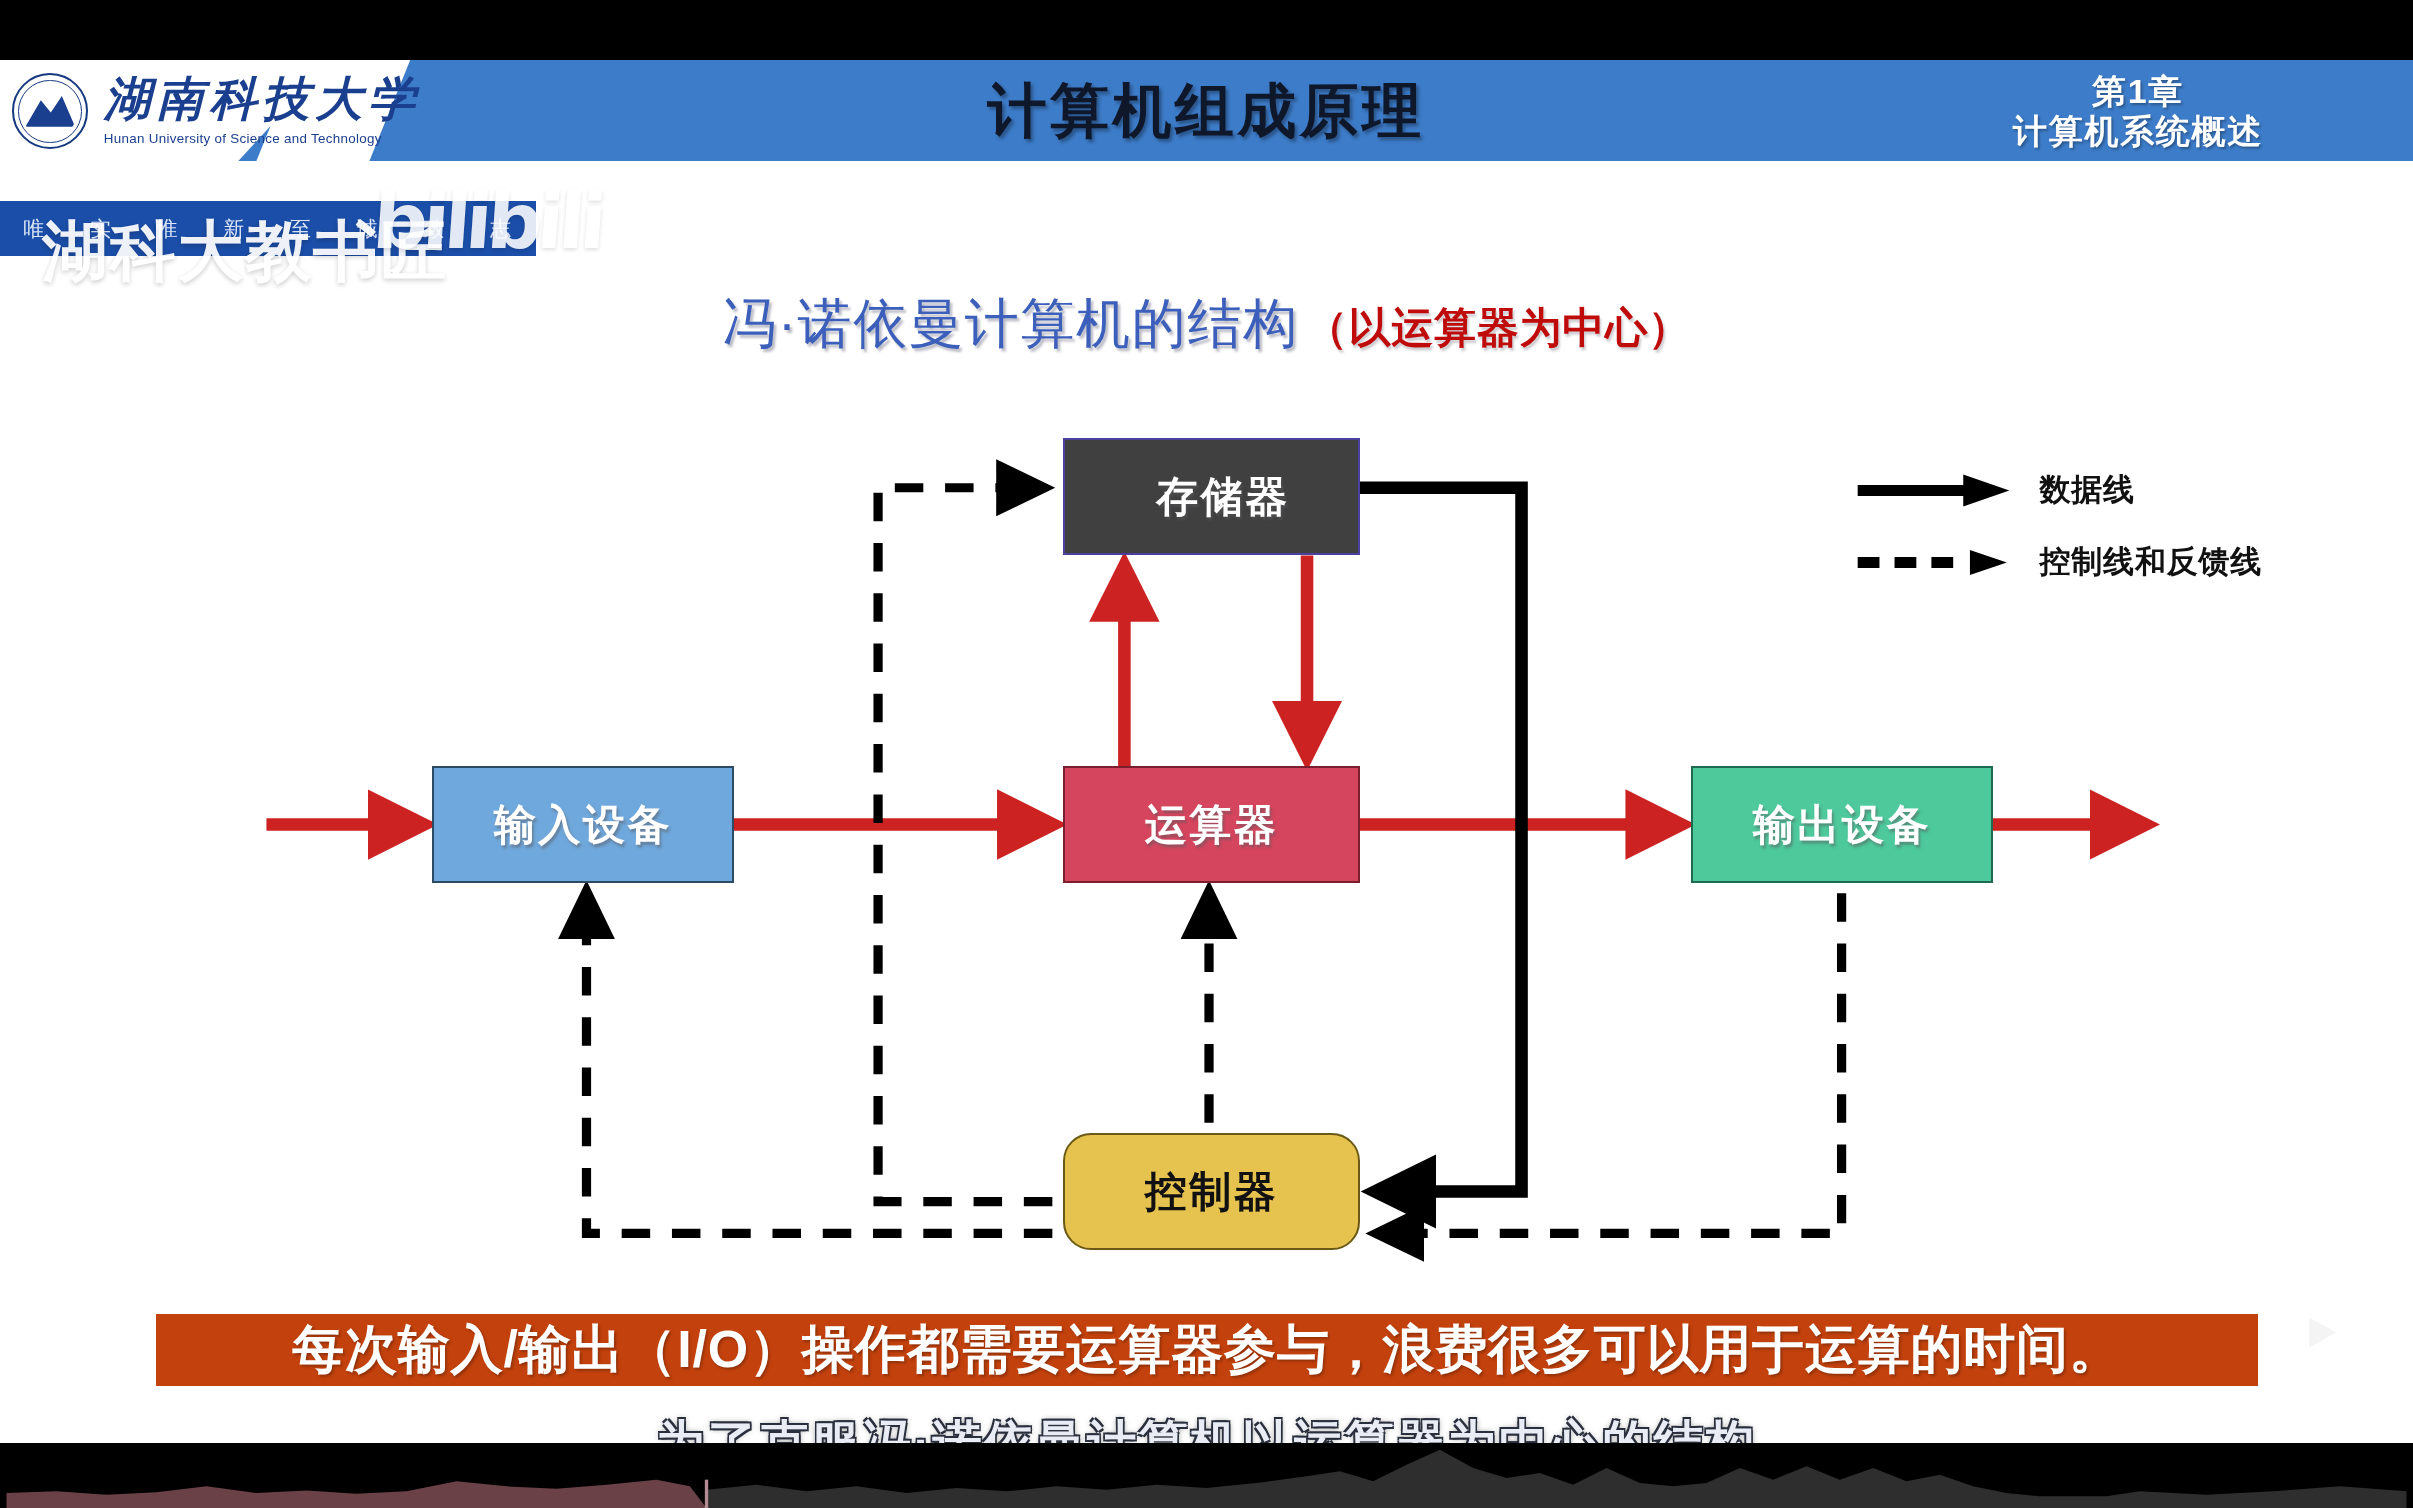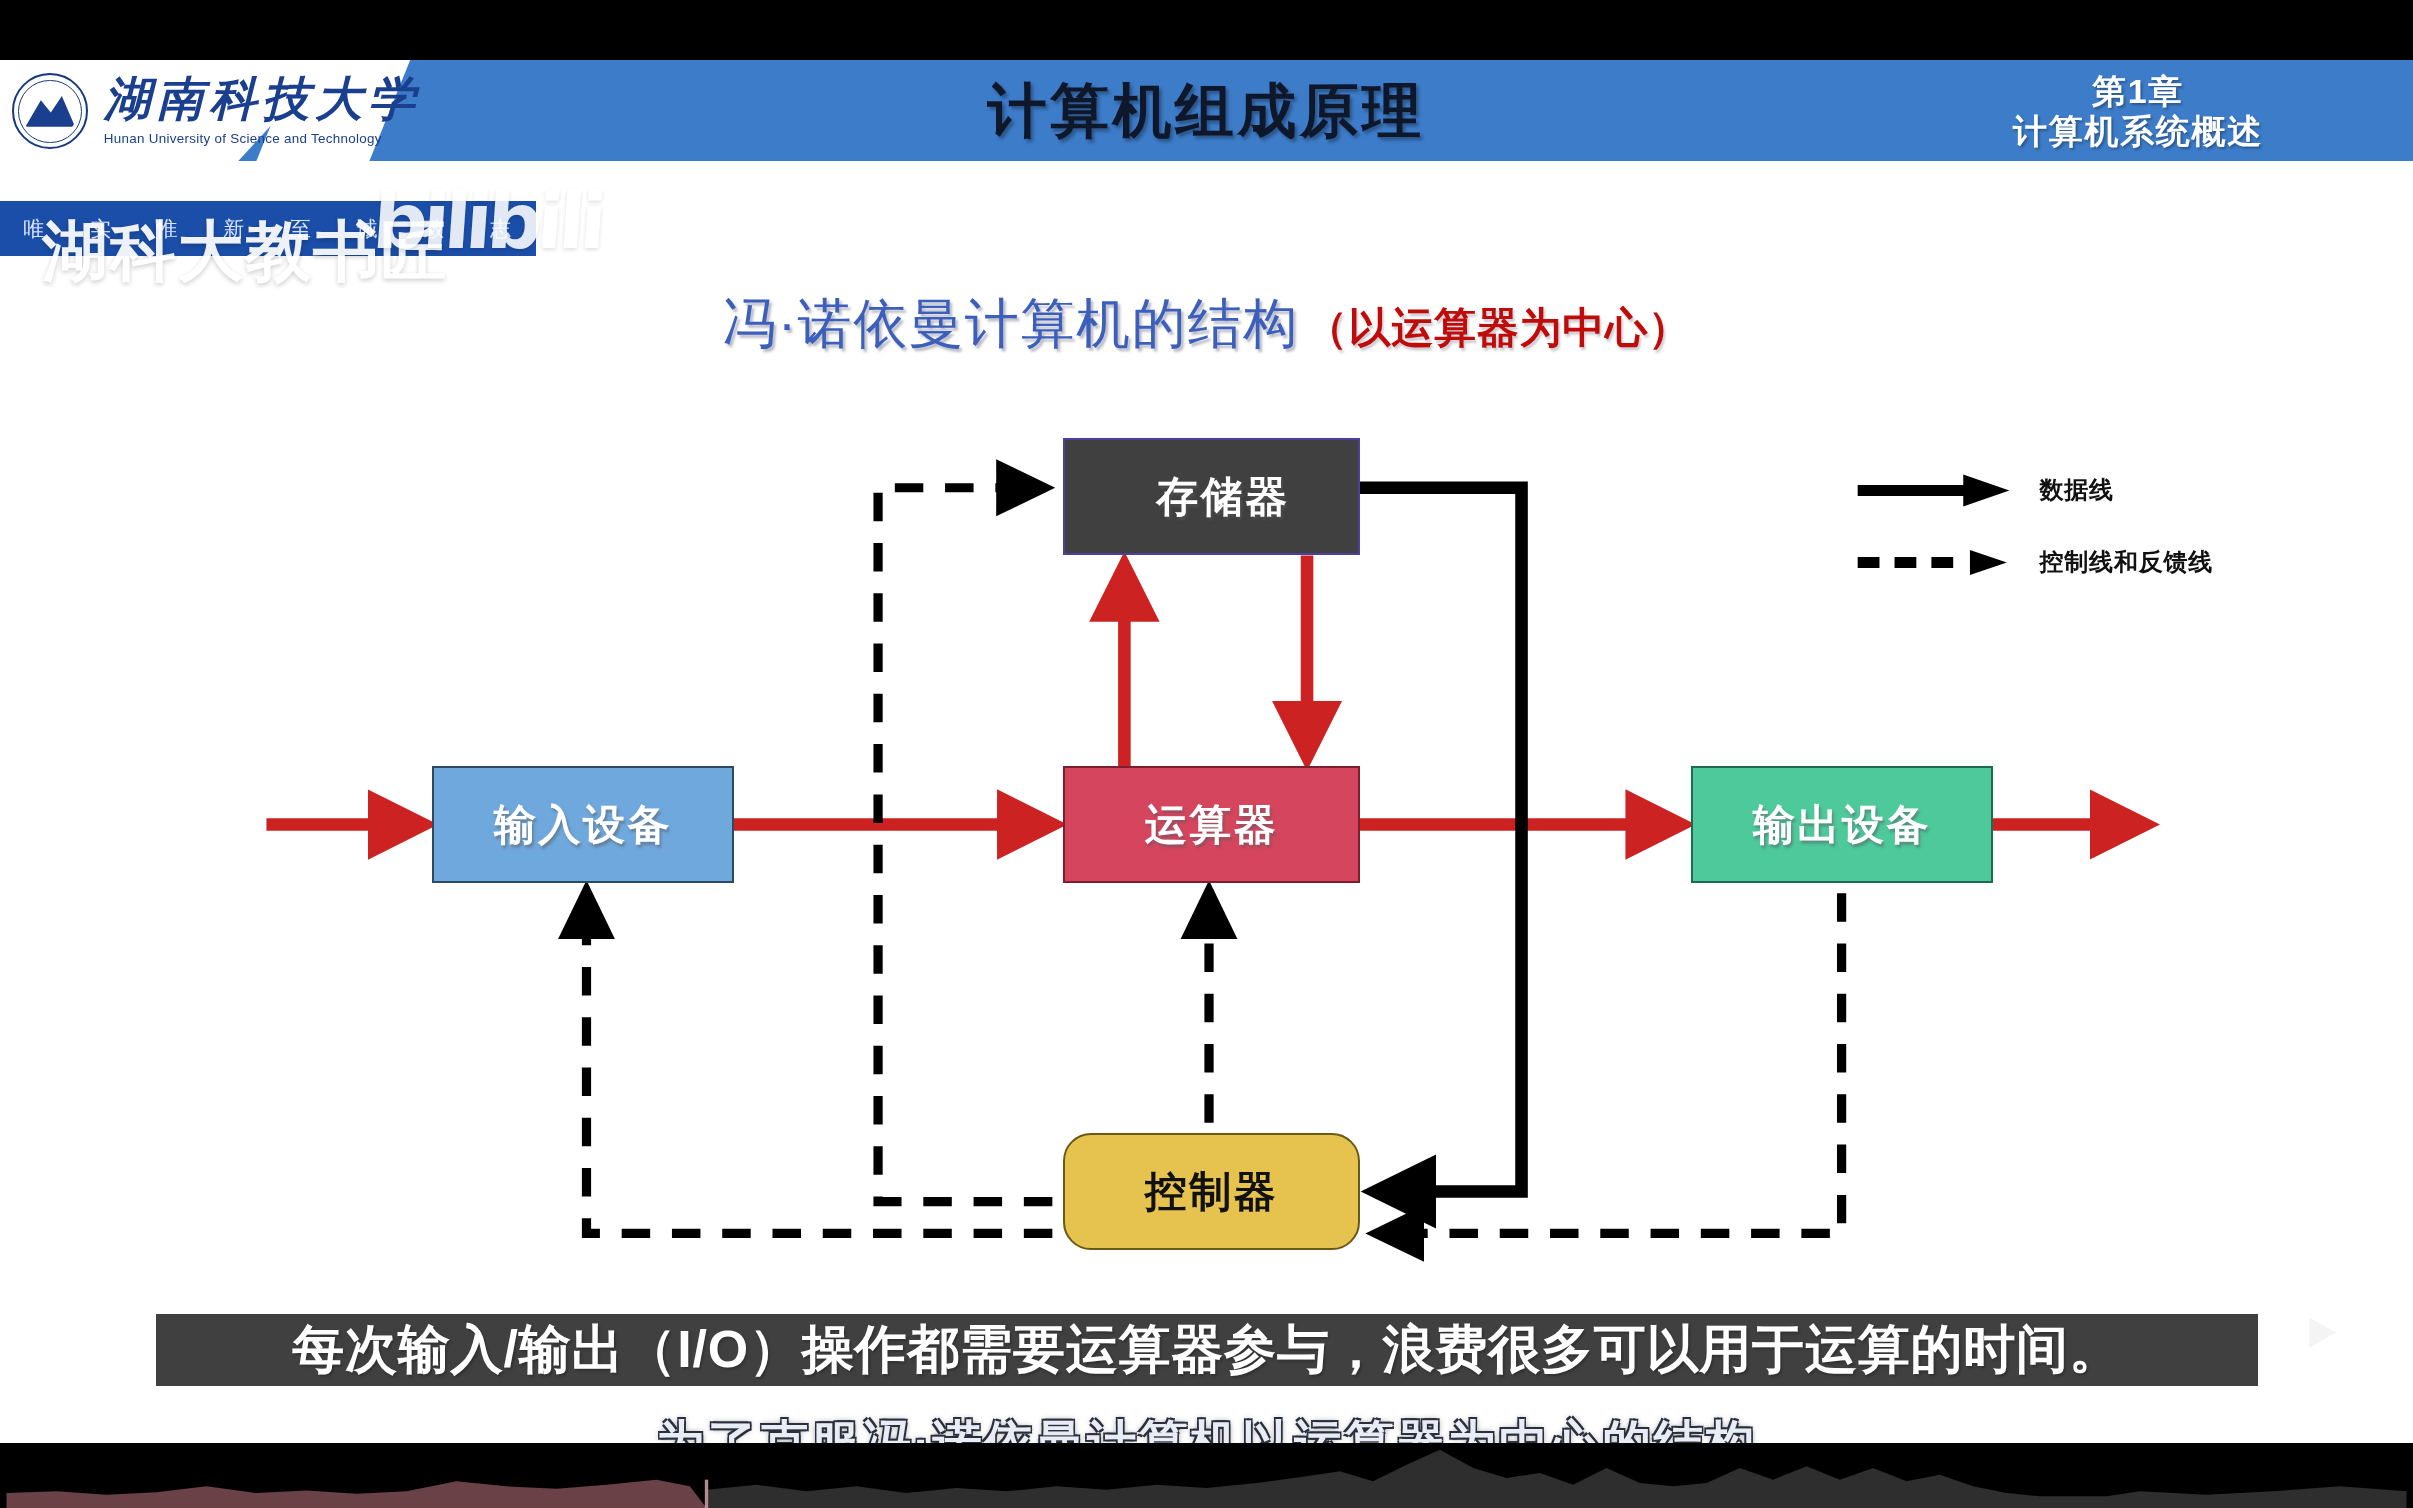--- a/index.html
+++ b/index.html
@@ -65,21 +65,21 @@
   #n-mem   {left:1063px;top: 76px;width:297px;height:117px;background:#8B7CE8;border:2.5px solid #4b3fa0;}
   #n-alu   {left:1063px;top:404px;width:297px;height:117px;background:#D6455E;border:2.5px solid #7b1f2e;}
   #n-in    {left: 432px;top:404px;width:302px;height:117px;background:#6FA8DC;border:2.5px solid #2d4a63;}
   #n-out   {left:1691px;top:404px;width:302px;height:117px;background:#4DC99B;border:2.5px solid #1f6b52;}
   #n-ctrl  {left:1063px;top:771px;width:297px;height:117px;background:#E6C34F;border:2.5px solid #6b5a16;}
 
   
   #legend{position:absolute;left:1856px;top:394px;width:536px;}
   .leg-row{display:flex;align-items:center;height:72px;}
   .leg-icon{width:155px;height:39px;position:relative;flex:none;}
-  .leg-label{font-size:24px;font-weight:bold;color:#111;letter-spacing:0.8px;margin-left:28.5px;white-space:nowrap;}
+  .leg-label{font-size:31px;font-weight:bold;color:#111;letter-spacing:0.8px;margin-left:28.5px;white-space:nowrap;}
 
   
   #banner{position:absolute;left:156px;top:1254px;width:2102px;height:72px;background:#cf1f22;
       display:flex;align-items:center;justify-content:center;
       color:#fff;font-size:52px;font-weight:bold;letter-spacing:0.8px;white-space:nowrap;
       text-shadow:1.7px 1.7px 2.5px rgba(0,0,0,.25);}
 
   
   #caption{position:absolute;left:0;top:1351px;width:2413px;text-align:center;
       font-size:49px;font-weight:bold;color:#e9ecf4;letter-spacing:2.5px;white-space:nowrap;
@@ -196,21 +196,21 @@
         <span class="leg-icon">
           <svg width="155" height="39" viewBox="0 0 185 46">
               <line x1="2" y1="23" x2="128" y2="23" stroke="#000" stroke-width="13" stroke-dasharray="26 18"></line>
             <path d="M136,8 L180,23 L136,38 Z" fill="#000"></path>
             </svg>
         </span>
         <span class="leg-label">控制线和反馈线</span>
       </div>
     </div>
 
-    <div id="banner" style="background: #404040;">每次输入/输出（I/O）操作都需要运算器参与，浪费很多可以用于运算的时间。</div>
+    <div id="banner" style="background: #c2410c;">每次输入/输出（I/O）操作都需要运算器参与，浪费很多可以用于运算的时间。</div>
 
     <div id="caption">为了克服冯·诺依曼计算机以运算器为中心的结构</div>
 
     <svg id="bili-tv" viewBox="0 0 118 108">
       <path d="M34 6 L50 24 M84 6 L68 24" stroke="#fff" stroke-width="11" stroke-linecap="round" fill="none"></path>
       <rect x="10" y="20" width="98" height="80" rx="24" fill="#fff"></rect>
       <path d="M48 42 L80 60 L48 78 Z" fill="#f4f4f4"></path>
     </svg>
 
   </div>

